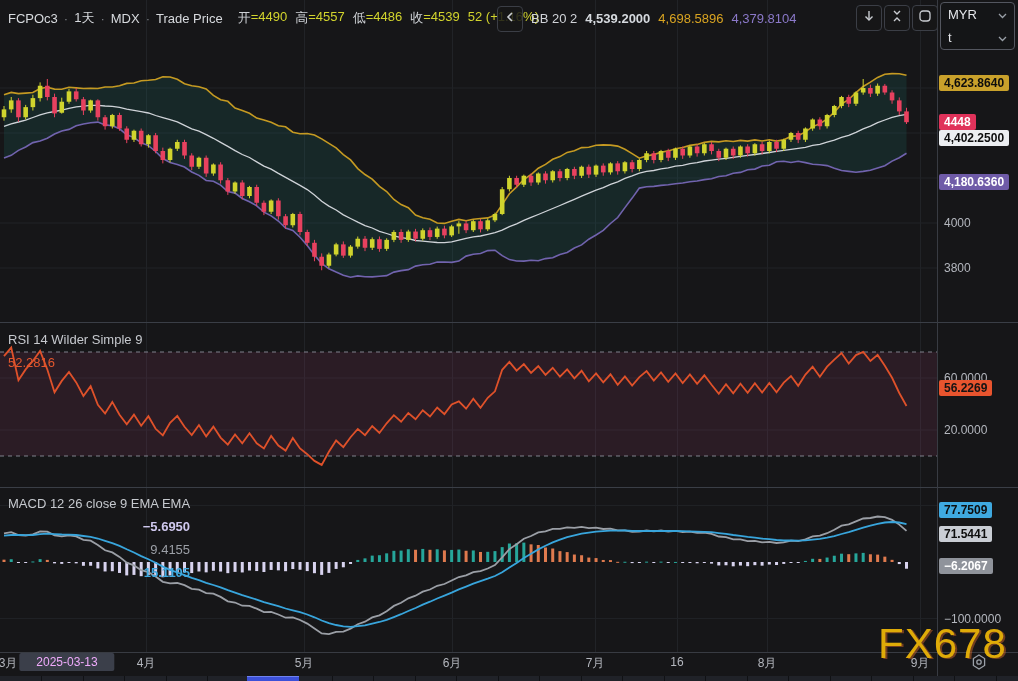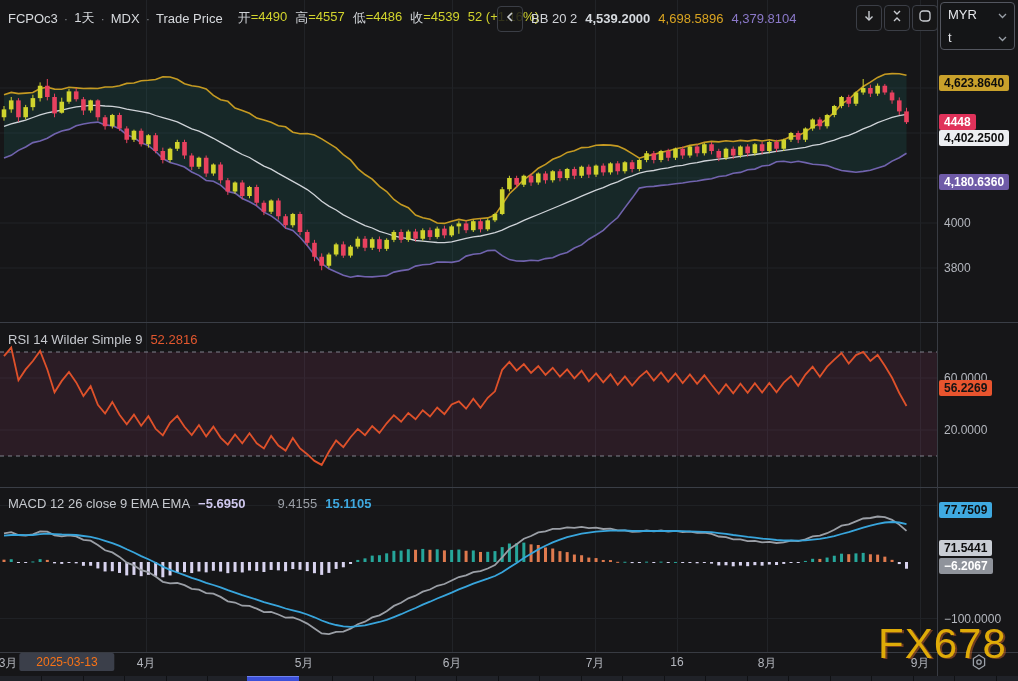--- a/index.html
+++ b/index.html
@@ -16,31 +16,31 @@
   .pair{display:flex;}
   .pair .k{color:#cfd2d6;}
   .icon-btn{position:absolute;width:24px;height:24px;border:1px solid #3b3e46;border-radius:4px;
             background:rgba(22,22,24,.85);display:flex;align-items:center;justify-content:center;cursor:pointer;}
   .bb-legend{position:absolute;left:531px;top:11px;display:flex;gap:8px;font-size:13px;white-space:nowrap;}
   .bb-legend .lbl{color:#d0d3d8;}
   .cur-panel{position:absolute;left:940px;top:2px;width:75px;height:48px;border:1px solid #53565f;
              border-radius:4px;background:#141517;box-sizing:border-box;}
   .cur-row{height:23px;display:flex;align-items:center;justify-content:space-between;
            padding:0 7px;font-size:13px;color:#e4e6ea;cursor:pointer;}
-  .pane-title{position:absolute;left:8px;font-size:13px;display:flex;gap:8px;white-space:nowrap;}
+  .pane-title{position:absolute;left:8px;font-size:13px;display:flex;gap:8px;white-space:nowrap;flex-direction:column;}
   .pane-title .lbl{color:#c6c9ce;}
   .orange{color:#e2572e;}
   .gray{color:#9b9fa6;margin-left:24px;}
   .blue{color:#3fa9e0;}
   .lav{color:#cfc8ee;}
   .axis-label{position:absolute;left:944px;font-size:12px;height:16px;line-height:16px;color:#b4b7be;}
   .badge{position:absolute;left:939px;font-size:12px;font-weight:bold;height:16px;line-height:16px;
          padding:0 5px;border-radius:2px;white-space:nowrap;}
   .time-label{position:absolute;top:655px;font-size:12px;color:#b4b7be;transform:translateX(-50%);}
-  .date-badge{position:absolute;top:653px;transform:translateX(-50%);background:#3b3f4a;color:#f97316;
+  .date-badge{position:absolute;top:653px;transform:translateX(-50%);background:#3b3f4a;color:#f0abfc;
               font-size:12px;padding:2px 17px;border-radius:2px;}
   .divider{position:absolute;left:0;width:1018px;height:1px;background:#3a3e46;}
   .vborder{position:absolute;top:0;left:937px;width:1px;height:676px;background:#383b42;}
   .watermark{position:absolute;left:878px;top:620px;font-size:42px;letter-spacing:1px;color:#eab308;
              opacity:.95;text-shadow:2px 1px 0 rgba(214,106,42,.5);}
   .scrollbar{position:absolute;left:0;top:676px;width:1018px;height:5px;background:#202228;}
   .scroll-seg{position:absolute;top:0;width:1px;height:5px;background:#101114;}
   .scroll-active{position:absolute;top:0;height:5px;background:#3c50d8;border-top:1px solid #6e82ef;box-sizing:border-box;}
   .gear-btn{position:absolute;left:966px;top:654px;width:26px;height:20px;display:flex;align-items:center;
             justify-content:center;cursor:pointer;}
@@ -478,21 +478,21 @@
       <div class="axis-label" style="top: 260px;">3800</div>
       <div class="badge" style="top: 74.6306px; background: rgb(201, 161, 43); color: rgb(13, 13, 13);">4,623.8640</div>
       <div class="badge" style="top: 114.2px; background: rgb(224, 50, 90); color: rgb(255, 255, 255);">4448</div>
       <div class="badge" style="top: 130.494px; background: rgb(236, 238, 241); color: rgb(13, 13, 13);">4,402.2500</div>
       <div class="badge" style="top: 174.357px; background: rgb(111, 91, 168); color: rgb(255, 255, 255);">4,180.6360</div>
       <div class="axis-label" style="top: 370px;">60.0000</div>
       <div class="axis-label" style="top: 422px;">20.0000</div>
       <div class="badge" style="top: 379.81px; background: rgb(232, 84, 46); color: rgb(20, 20, 20);">56.2269</div>
       <div class="axis-label" style="top: 610.6px;">−100.0000</div>
       <div class="badge" style="top: 502px; background: rgb(63, 169, 224); color: rgb(13, 13, 13);">77.7509</div>
-      <div class="badge" style="top: 540px; background: rgb(201, 205, 212); color: rgb(13, 13, 13);">71.5441</div>
+      <div class="badge" style="top: 526px; background: rgb(201, 205, 212); color: rgb(13, 13, 13);">71.5441</div>
       <div class="badge" style="top: 557.513px; background: rgb(143, 147, 155); color: rgb(255, 255, 255);">−6.2067</div>
       <div class="time-label" style="left: 8px;">3月</div>
       <div class="time-label" style="left: 146px;">4月</div>
       <div class="time-label" style="left: 304px;">5月</div>
       <div class="time-label" style="left: 452px;">6月</div>
       <div class="time-label" style="left: 595px;">7月</div>
       <div class="time-label" style="left: 677px;">16</div>
       <div class="time-label" style="left: 767px;">8月</div>
       <div class="time-label" style="left: 920px;">9月</div>
       <div class="date-badge" style="left: 67px;">2025-03-13</div>
@@ -583,21 +583,21 @@
             <polyline points="1,1 4.5,4.5 8,1" fill="none" stroke="#9aa0a8" stroke-width="1.3"></polyline>
           </svg></span>
     </div>
   </div>
 
   <div class="pane-title" style="top:332px;">
     <span class="lbl">RSI 14 Wilder Simple 9</span>
     <span class="orange">52.2816</span>
   </div>
 
-  <div class="pane-title" style="top:496px;">
+  <div class="pane-title" style="top:496px;text-align:right;">
     <span class="lbl">MACD 12 26 close 9 EMA EMA</span>
     <span class="lav" style="font-weight:bold;">−5.6950</span>
     <span class="gray">9.4155</span>
     <span class="blue" style="font-weight:bold;">15.1105</span>
   </div>
 
   <div class="divider" style="top:322px;"></div>
   <div class="divider" style="top:487px;"></div>
   <div class="divider" style="top:652px;background:#383b42;"></div>
   <div class="vborder"></div>

